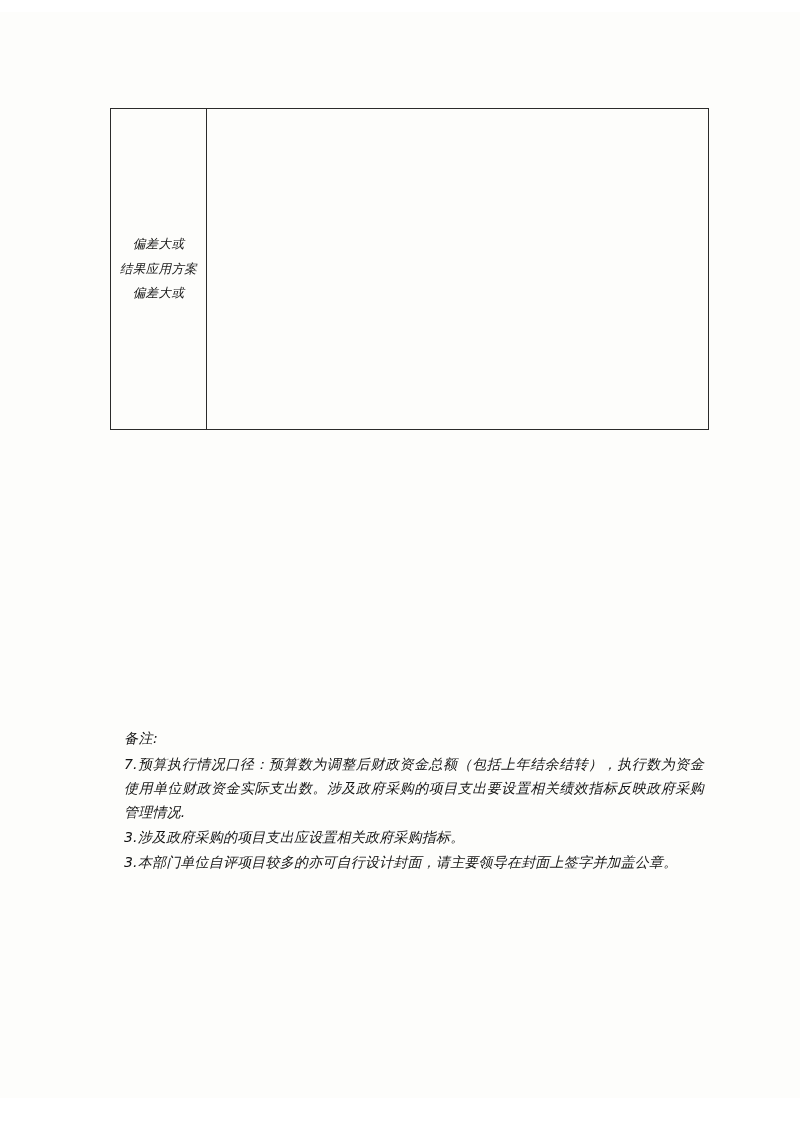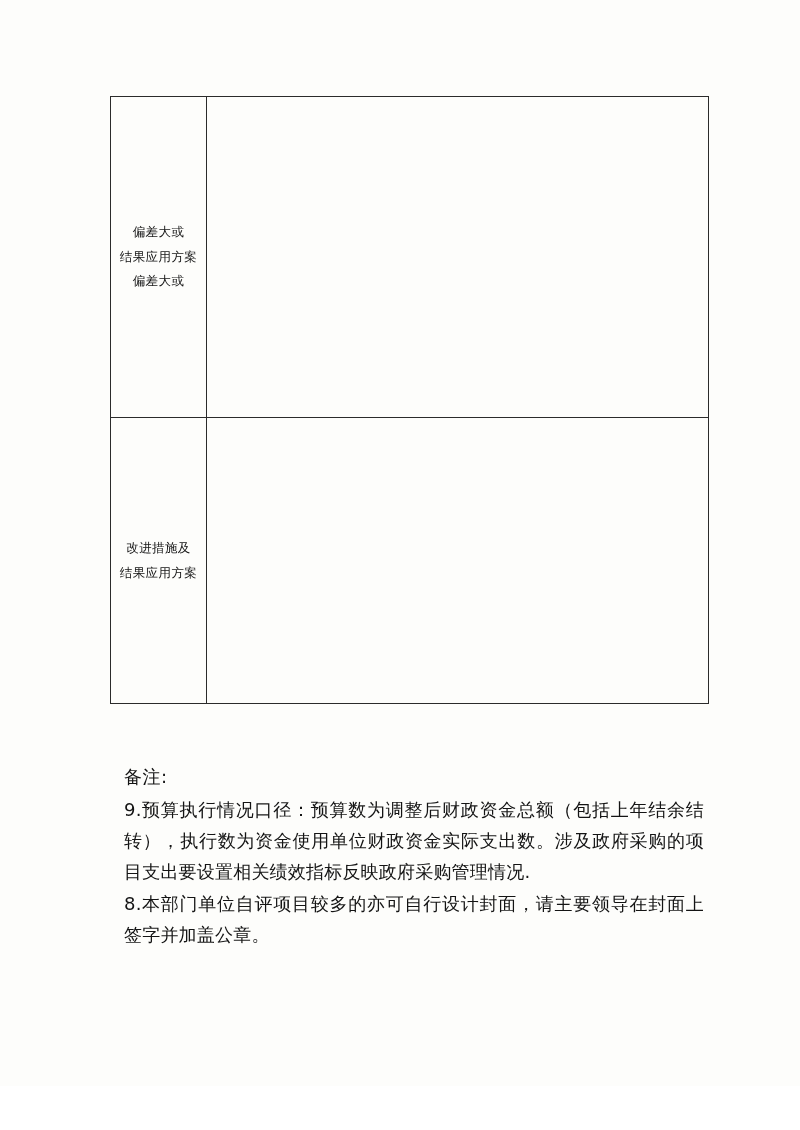--- a/index.html
+++ b/index.html
@@ -11,24 +11,25 @@
     height: 1130px;
     background: #ffffff;
     font-family: "DejaVu Sans", sans-serif;
     color: #1a1a1a;
     position: relative;
     overflow: hidden;
   }
   .page {
     position: absolute;
     left: 0;
-    top: 0;
+    top: 12px;
     width: 800px;
     height: 1086px;
     background: #fdfdfb;
+    font-style: italic;
   }
   
   .form-table {
     position: absolute;
     left: 110px;
     top: 96px;
     width: 596px;
     border-collapse: collapse;
     table-layout: fixed;
   }
@@ -61,24 +62,23 @@
   .row-improve .label-cell,
   .row-improve .content-cell {
     height: 285px;
   }
   
   .notes {
     position: absolute;
     left: 124px;
     top: 714px;
     width: 580px;
-    font-size: 18px;
+    font-size: 14px;
     line-height: 1.72;
     color: #141414;
-    margin-top: 48px;
   }
   .notes-title {
     margin-bottom: 2px;
     letter-spacing: 0.5px;
   }
   .note-item {
     margin-bottom: 1px;
     text-align: justify;
     letter-spacing: 0.2px;
   }
@@ -94,29 +94,23 @@
   <table class="form-table">
     <tbody>
       <tr class="row-deviation">
         <td class="label-cell">
           <span class="ln">偏差大或</span>
           <span class="ln">结果应用方案</span>
           <span class="ln">偏差大或</span>
         </td>
         <td class="content-cell"></td>
       </tr>
-      <tr class="row-improve">
-        <td class="label-cell">
-          <span class="ln">改进措施及</span>
-          <span class="ln">结果应用方案</span>
-        </td>
-        <td class="content-cell"></td>
-      </tr>
     </tbody>
   </table>
 
   <div class="notes">
     <div class="notes-title">备注:</div>
-    <div class="note-item multiline">9.预算执行情况口径：预算数为调整后财政资金总额（包括上年结余结转），执行数为资金使用单位财政资金实际支出数。涉及政府采购的项目支出要设置相关绩效指标反映政府采购管理情况.</div>
-    <div class="note-item">8.本部门单位自评项目较多的亦可自行设计封面，请主要领导在封面上签字并加盖公章。</div>
+    <div class="note-item multiline">7.预算执行情况口径：预算数为调整后财政资金总额（包括上年结余结转），执行数为资金使用单位财政资金实际支出数。涉及政府采购的项目支出要设置相关绩效指标反映政府采购管理情况.</div>
+    <div class="note-item">3.涉及政府采购的项目支出应设置相关政府采购指标。</div>
+    <div class="note-item">3.本部门单位自评项目较多的亦可自行设计封面，请主要领导在封面上签字并加盖公章。</div>
   </div>
 
 </div>
 
 </body></html>

